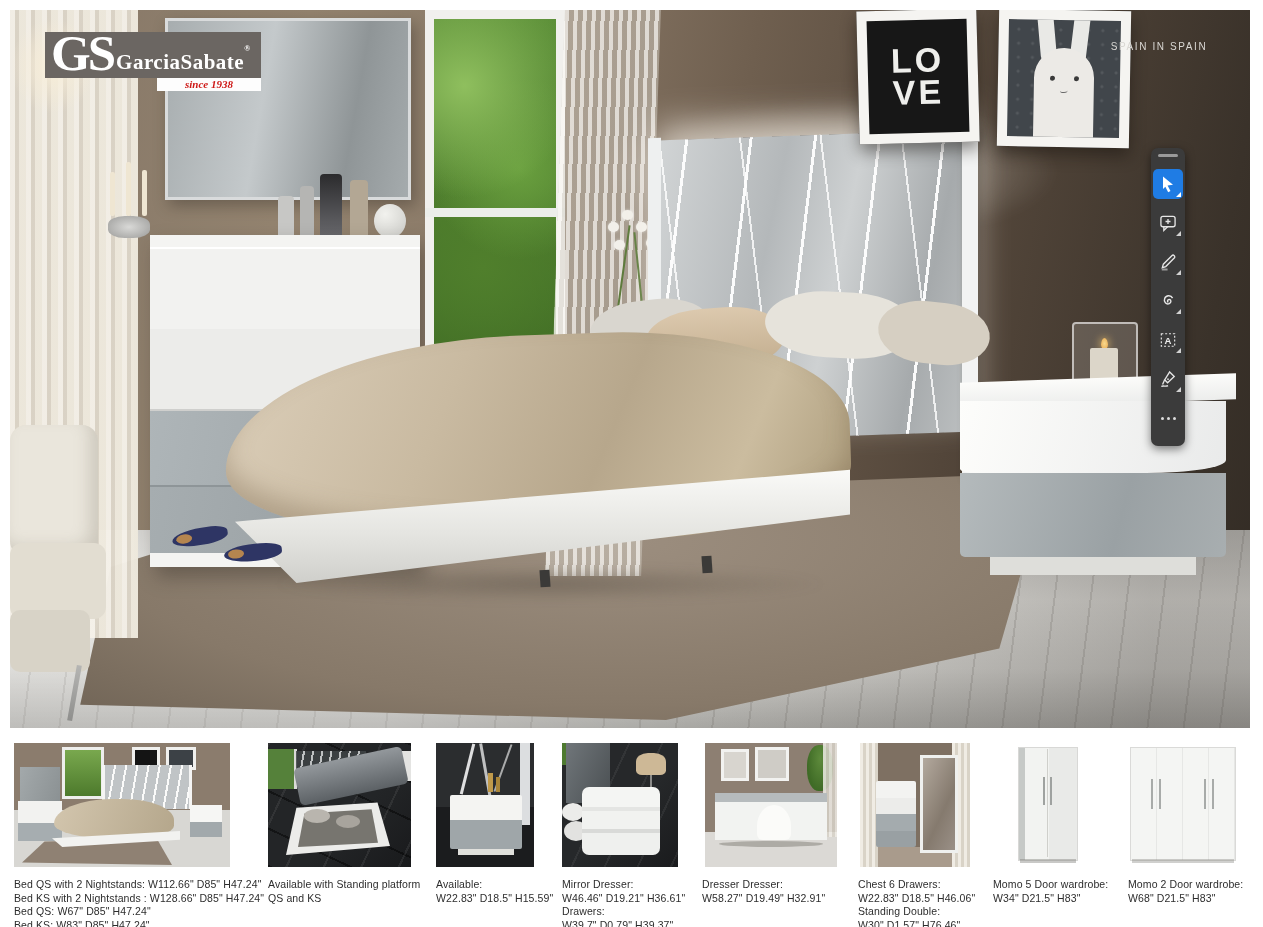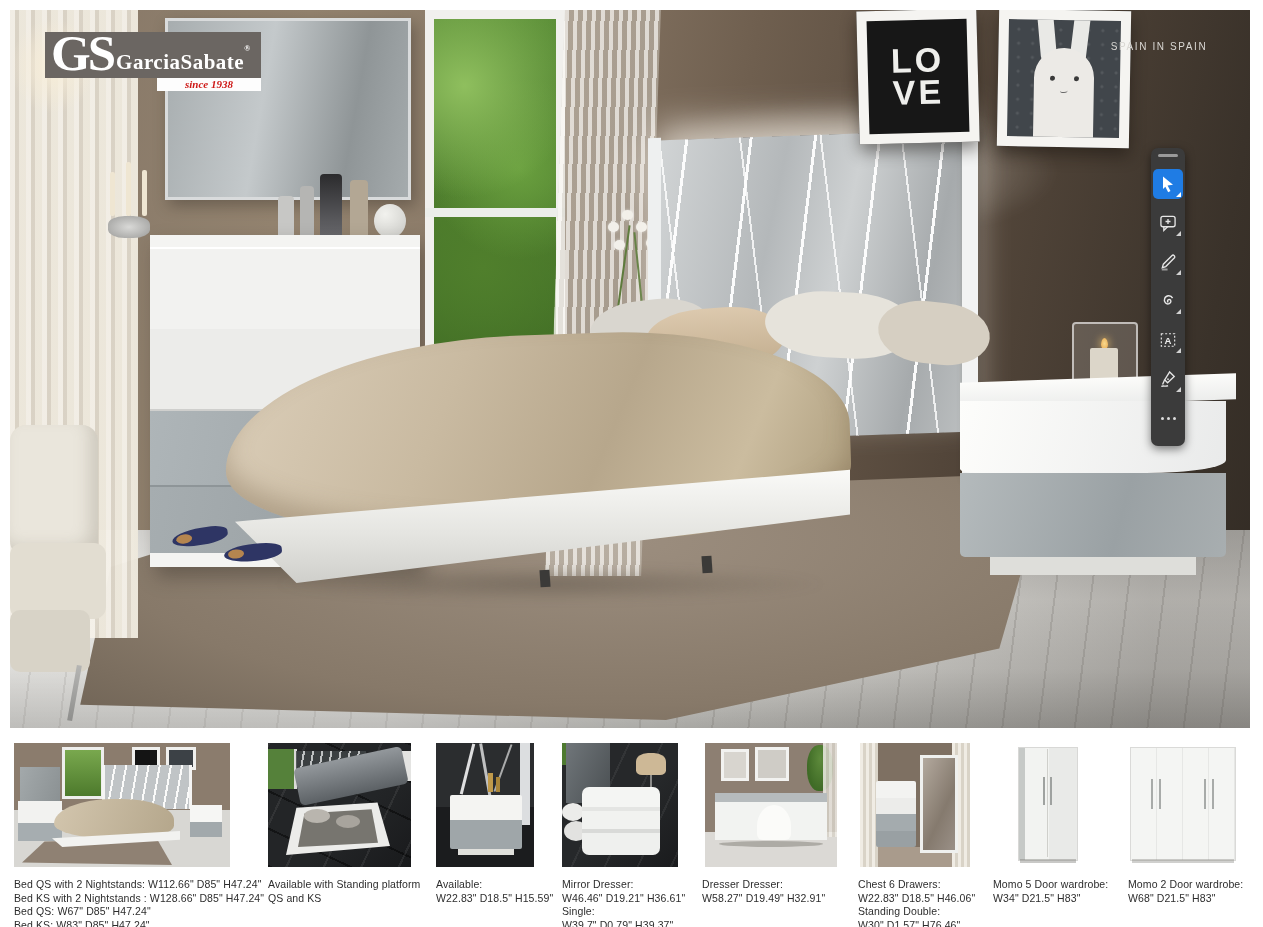--- a/index.html
+++ b/index.html
@@ -422,21 +422,21 @@
       <div>Available with Standing platform</div>
       <div>QS and KS</div>
     </div>
     <div class="caption" style="left:436px;">
       <div>Available:</div>
       <div>W22.83" D18.5" H15.59"</div>
     </div>
     <div class="caption" style="left:562px;">
       <div>Mirror Dresser:</div>
       <div>W46.46" D19.21" H36.61"</div>
-      <div>Single:</div>
+      <div>Drawers:</div>
       <div>W39.7" D0.79" H39.37"</div>
     </div>
     <div class="caption" style="left:702px;">
       <div>Dresser Dresser:</div>
       <div>W58.27" D19.49" H32.91"</div>
     </div>
     <div class="caption" style="left:858px;">
       <div>Chest 6 Drawers:</div>
       <div>W22.83" D18.5" H46.06"</div>
       <div>Standing Double:</div>

